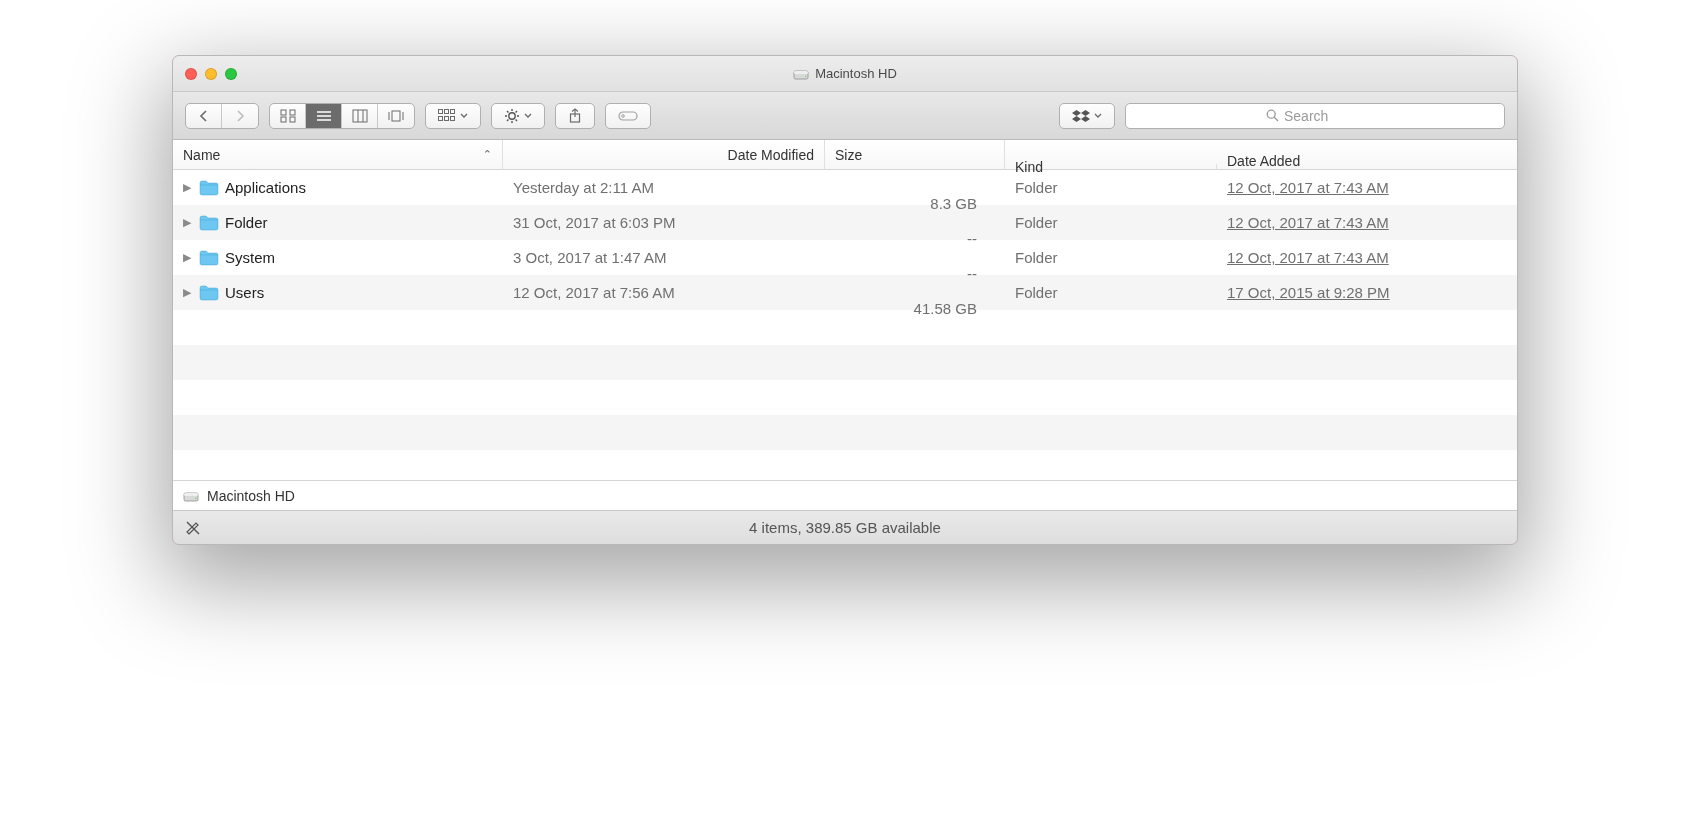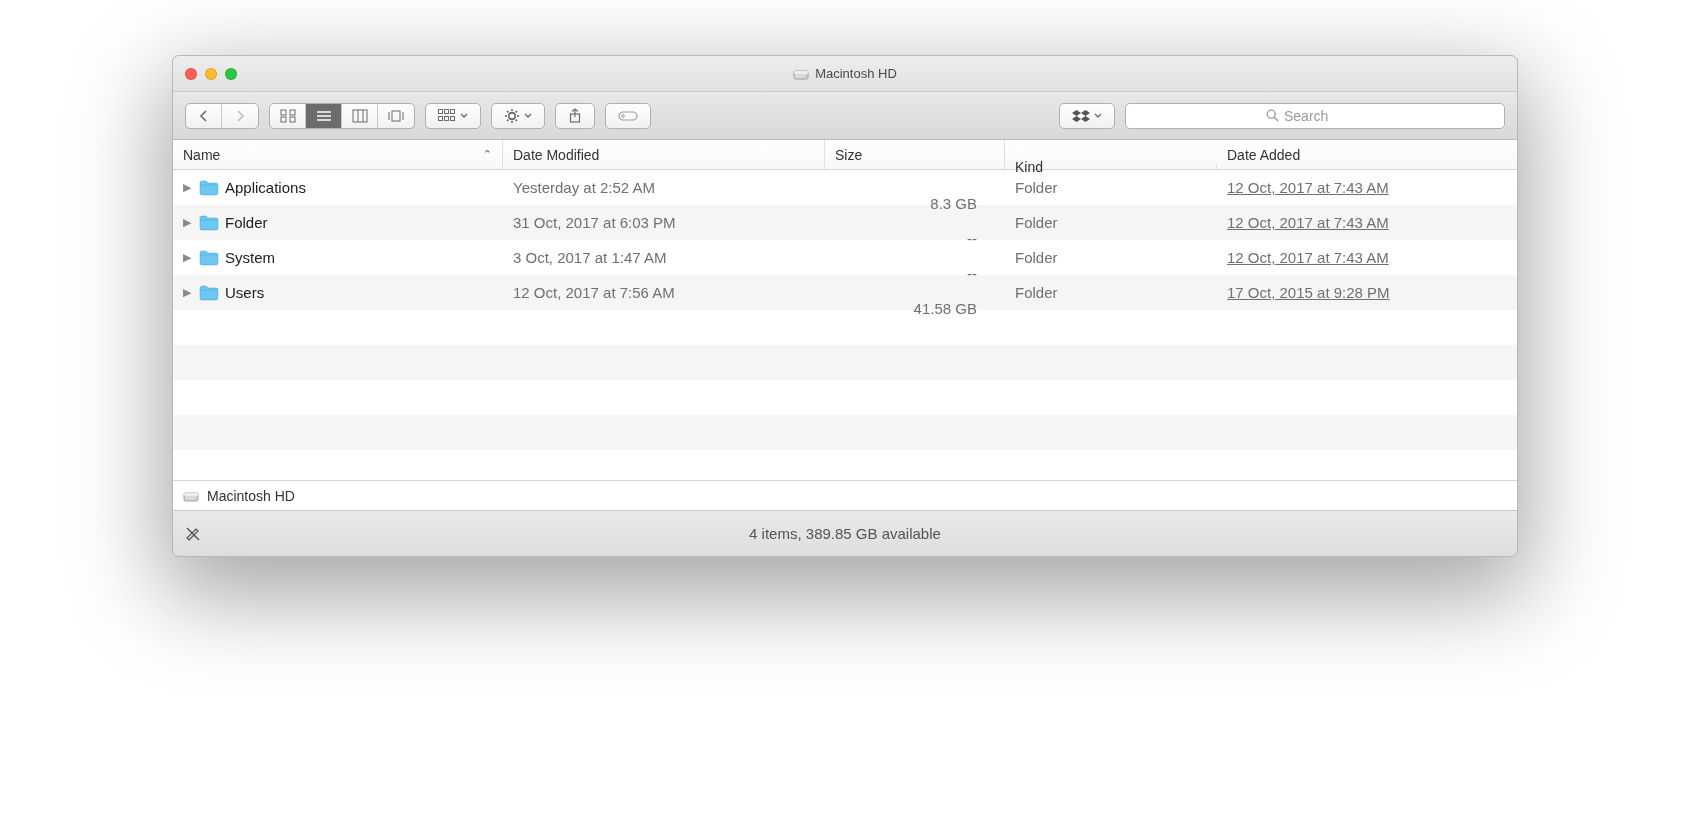--- a/index.html
+++ b/index.html
@@ -104,23 +104,23 @@
       background: linear-gradient(#ffffff,#f7f7f7);
       border-bottom: 1px solid #d6d6d6;
       font-size: 14px;
       color:#333;
     }
     .col {
       display:flex; align-items:center;
       padding: 0 10px;
       border-right: 1px solid #e0e0e0;
     }
-    .col:last-child { border-right:none; }
+    .col:last-child { border-right:none;align-items:flex-end; }
     .col.name { width: 330px; justify-content:space-between; }
-    .col.date { width: 322px; }
+    .col.date { width: 322px; justify-content: flex-end; }
     .col.size { width: 180px; }
     .col.kind { width: 212px; margin-top: 24px; }
     .col.added { flex:1; }
     .sort-arrow { font-size:11px; color:#666; }
 
     
     .rows { height: 310px; overflow:auto; }
     .row {
       display:flex;
       height: 35px;
@@ -146,21 +146,21 @@
       border-top: 1px solid #d6d6d6;
       background:#ffffff;
       display:flex; align-items:center; gap:8px;
       padding: 0 10px;
       font-size:14px;
       color:#333;
     }
 
     
     .status {
-      height: 46px;
+      height: 34px;
       background: linear-gradient(#e9e9e9,#dedede);
       border-top: 1px solid #c8c8c8;
       display:flex; align-items:center; justify-content:center;
       font-size:15px;
       color:#555;
       position:relative;
     }
     .status-left { position:absolute; left:12px; color:#555; }
 
     svg { display:block; }
@@ -342,21 +342,21 @@
         <div class="cell name">
           <span class="disclosure">▶</span>
           <span>
             <svg class="folder-icon" viewBox="0 0 20 16">
               <path d="M1 3 Q1 1 3 1 L7 1 L9 3 L17 3 Q19 3 19 5 L19 13 Q19 15 17 15 L3 15 Q1 15 1 13 Z" fill="#6ec7f0" stroke="#2a94c8" stroke-width="0.4"></path>
               <path d="M1 5 L19 5" stroke="#45aee0" stroke-width="0.6"></path>
             </svg>
           </span>
           <span>Applications</span>
         </div>
-        <div class="cell date">Yesterday at 2:52 AM</div>
+        <div class="cell date">Yesterday at 2:11 AM</div>
         <div class="cell size">8.3 GB</div>
         <div class="cell kind">Folder</div>
         <div class="cell added">12 Oct, 2017 at 7:43 AM</div>
       </div>
       <div class="row stripe0">
         <div class="cell name">
           <span class="disclosure">▶</span>
           <span>
             <svg class="folder-icon" viewBox="0 0 20 16">
               <path d="M1 3 Q1 1 3 1 L7 1 L9 3 L17 3 Q19 3 19 5 L19 13 Q19 15 17 15 L3 15 Q1 15 1 13 Z" fill="#6ec7f0" stroke="#2a94c8" stroke-width="0.4"></path>

